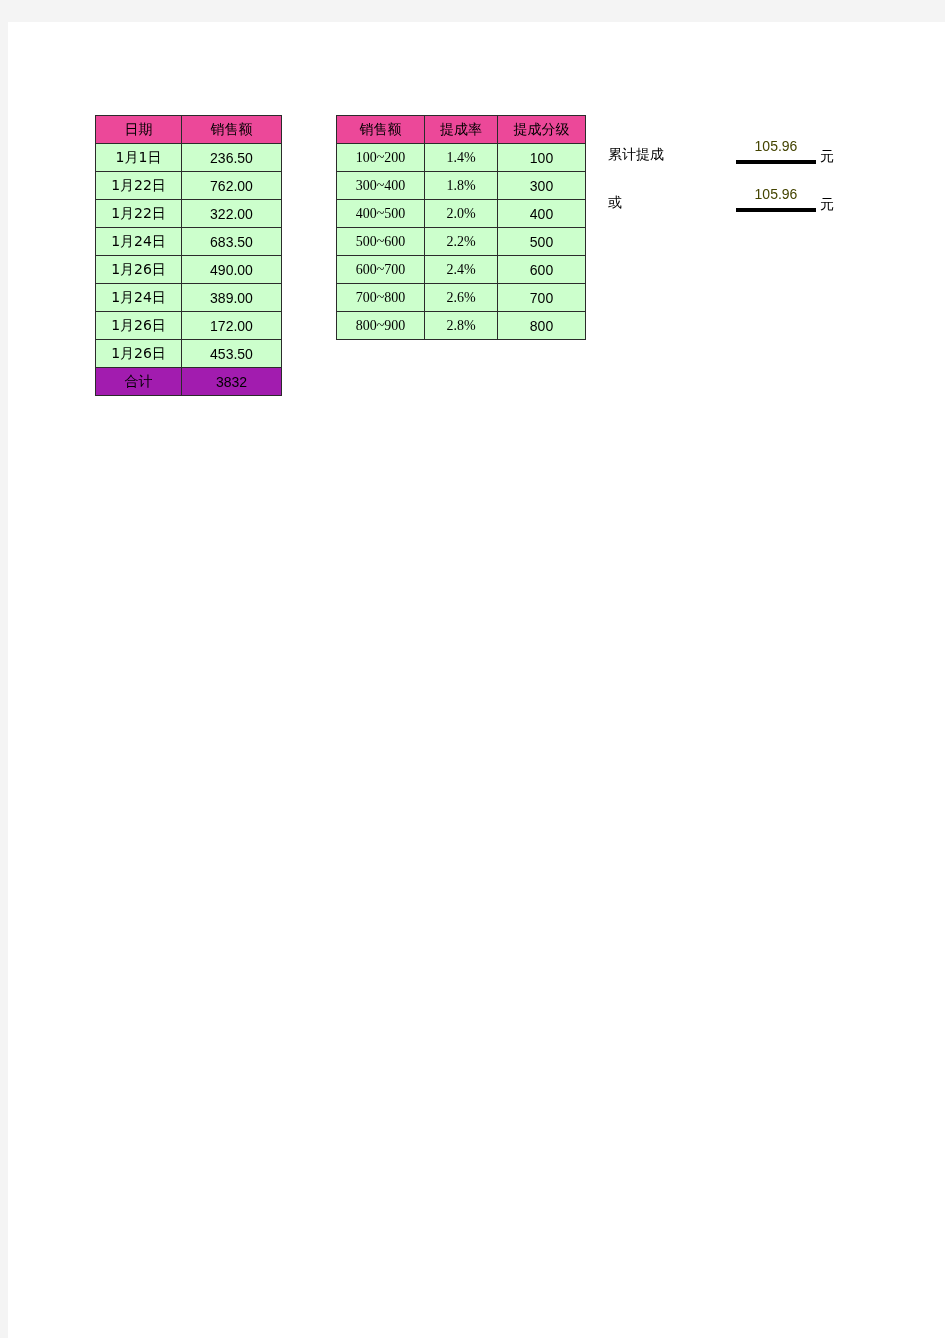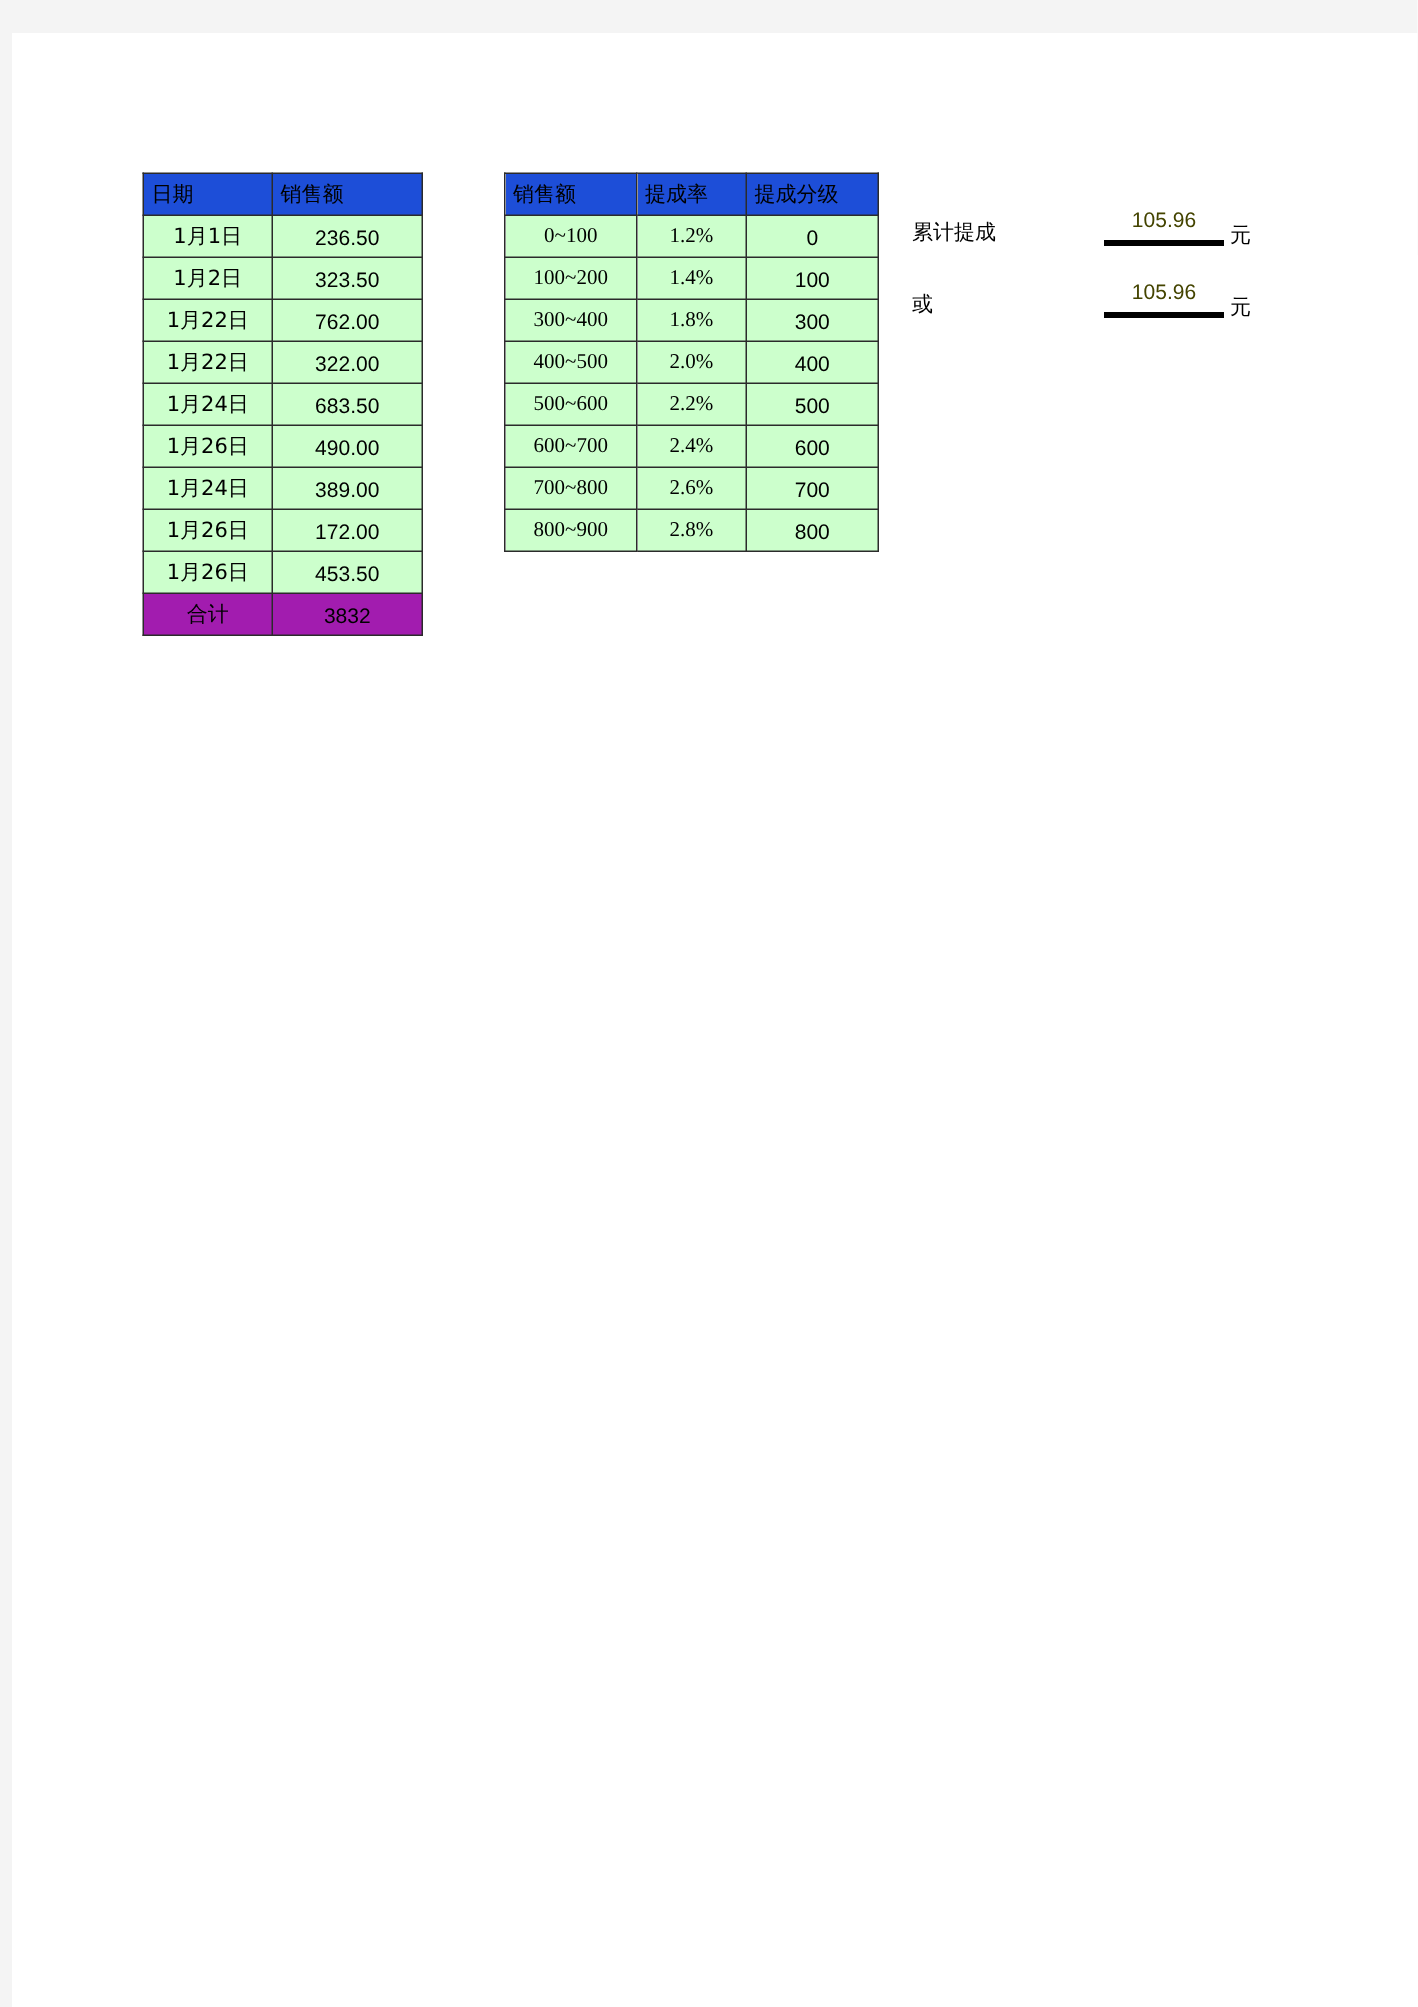--- a/index.html
+++ b/index.html
@@ -32,22 +32,22 @@
   .xl-table td {
     border: 1px solid #2b2b2b;
     height: 27px;
     padding: 0 5px;
     font-size: 14px;
     color: #000000;
     white-space: nowrap;
     overflow: hidden;
   }
   .hdr {
-    background: #1d4ed8;
-    text-align: left;
+    background: #ec4899;
+    text-align: center;
     font-family: "DejaVu Sans", sans-serif;
     font-size: 14px;
   }
   .grn {
     background: #ccffcc;
   }
   .org {
     background: #a21caf;
   }
   .ctr { text-align: center; margin-top: 17px; }
@@ -127,24 +127,20 @@
     </colgroup>
     <tbody>
       <tr>
         <td class="hdr">日期</td>
         <td class="hdr">销售额</td>
       </tr>
 
       <tr>
         <td class="grn ctr cn">1月1日</td>
         <td class="grn rgt num">236.50</td>
-      </tr>
-      <tr>
-        <td class="grn ctr cn">1月2日</td>
-        <td class="grn rgt num">323.50</td>
       </tr>
       <tr>
         <td class="grn ctr cn">1月22日</td>
         <td class="grn rgt num">762.00</td>
       </tr>
       <tr>
         <td class="grn ctr cn">1月22日</td>
         <td class="grn rgt num">322.00</td>
       </tr>
       <tr>
@@ -182,25 +178,20 @@
         <col class="c-tier">
     </colgroup>
     <tbody>
       <tr>
         <td class="hdr">销售额</td>
         <td class="hdr">提成率</td>
         <td class="hdr">提成分级</td>
       </tr>
 
       <tr>
-        <td class="grn ctr serif-num">0~100</td>
-        <td class="grn ctr serif-num">1.2%</td>
-        <td class="grn ctr num">0</td>
-      </tr>
-      <tr>
         <td class="grn ctr serif-num">100~200</td>
         <td class="grn ctr serif-num">1.4%</td>
         <td class="grn ctr num">100</td>
       </tr>
       <tr>
         <td class="grn ctr serif-num">300~400</td>
         <td class="grn ctr serif-num">1.8%</td>
         <td class="grn ctr num">300</td>
       </tr>
       <tr>

